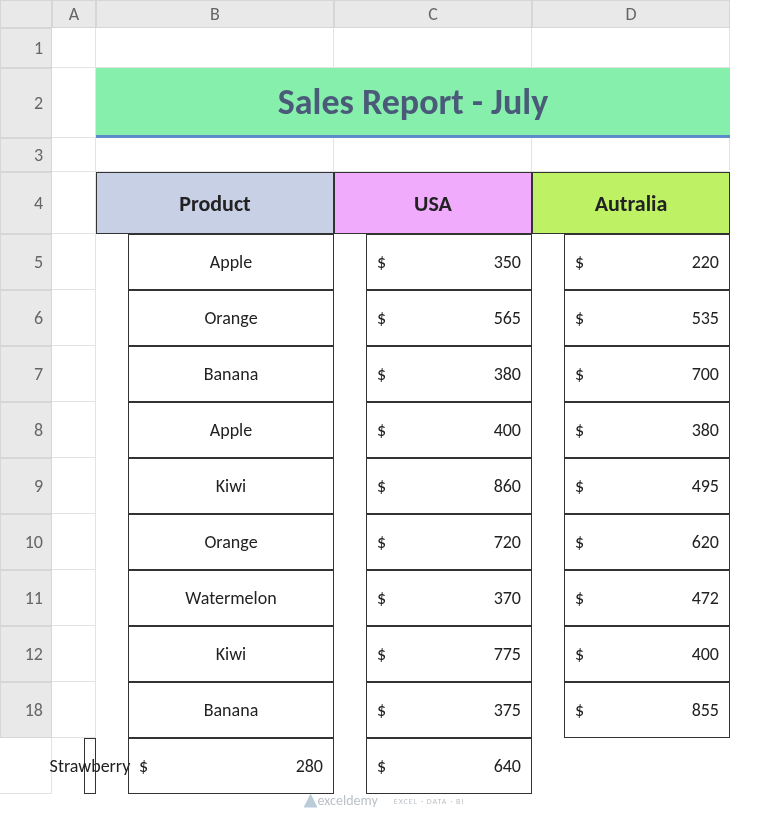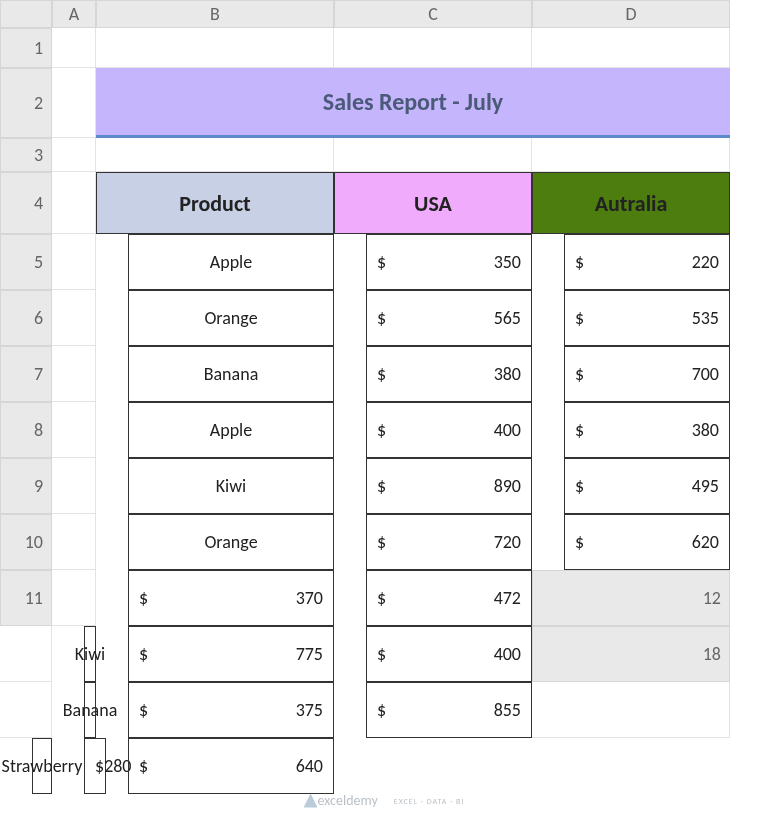--- a/index.html
+++ b/index.html
@@ -32,38 +32,38 @@
   .cell {
     border-right: 1px solid #e3e3e3;
     border-bottom: 1px solid #e3e3e3;
     background: #fff;
   }
   .title-cell {
     grid-column: 3 / span 3;
     display: flex;
     align-items: center;
     justify-content: center;
-    font-size: 24px;
+    font-size: 36px;
     font-weight: bold;
     color: #4a5a78;
-    background: #c4b5fd;
+    background: #86efac;
     border-bottom: 3px solid #5b8bc8;
   }
   .hdr-cell {
     display: flex;
     align-items: center;
     justify-content: center;
     font-size: 22px;
     font-weight: bold;
     color: #222;
     border: 1px solid #333;
   }
   .hdr-product { background: #c8d0e6; }
   .hdr-usa     { background: #f0abfc; }
-  .hdr-aus     { background: #4d7c0f; }
+  .hdr-aus     { background: #bef264; }
   .data-cell {
     border: 1px solid #333;
     display: flex;
     align-items: center;
     font-size: 18px;
     color: #222;
     margin-left: 32px;
   }
   .prod { justify-content: center; }
   .money {
@@ -169,41 +169,42 @@
   <div class="data-cell money">
       <span class="cur">$</span>
       <span class="val">380</span>
     </div>
 
   <div class="rowhdr">9</div>
   <div class="cell"></div>
   <div class="data-cell prod">Kiwi</div>
   <div class="data-cell money">
       <span class="cur">$</span>
-      <span class="val">890</span>
+      <span class="val">860</span>
     </div>
   <div class="data-cell money">
       <span class="cur">$</span>
       <span class="val">495</span>
     </div>
 
   <div class="rowhdr">10</div>
   <div class="cell"></div>
   <div class="data-cell prod">Orange</div>
   <div class="data-cell money">
       <span class="cur">$</span>
       <span class="val">720</span>
     </div>
   <div class="data-cell money">
       <span class="cur">$</span>
       <span class="val">620</span>
     </div>
 
   <div class="rowhdr">11</div>
   <div class="cell"></div>
+  <div class="data-cell prod">Watermelon</div>
   <div class="data-cell money">
       <span class="cur">$</span>
       <span class="val">370</span>
     </div>
   <div class="data-cell money">
       <span class="cur">$</span>
       <span class="val">472</span>
     </div>
 
   <div class="rowhdr">12</div>

